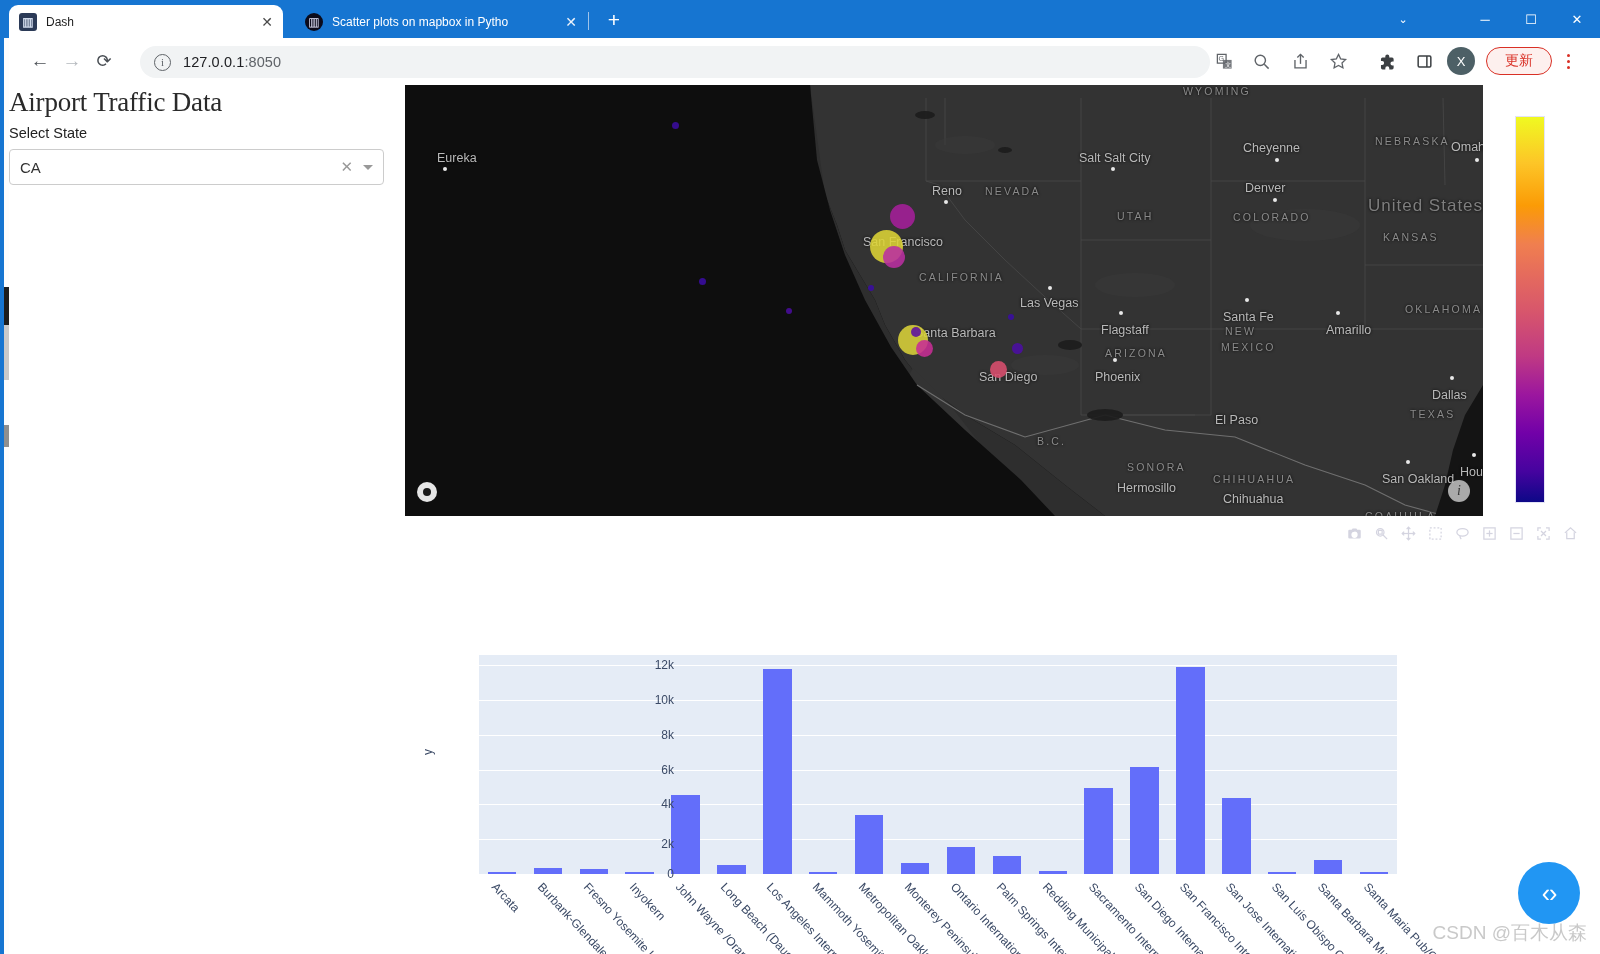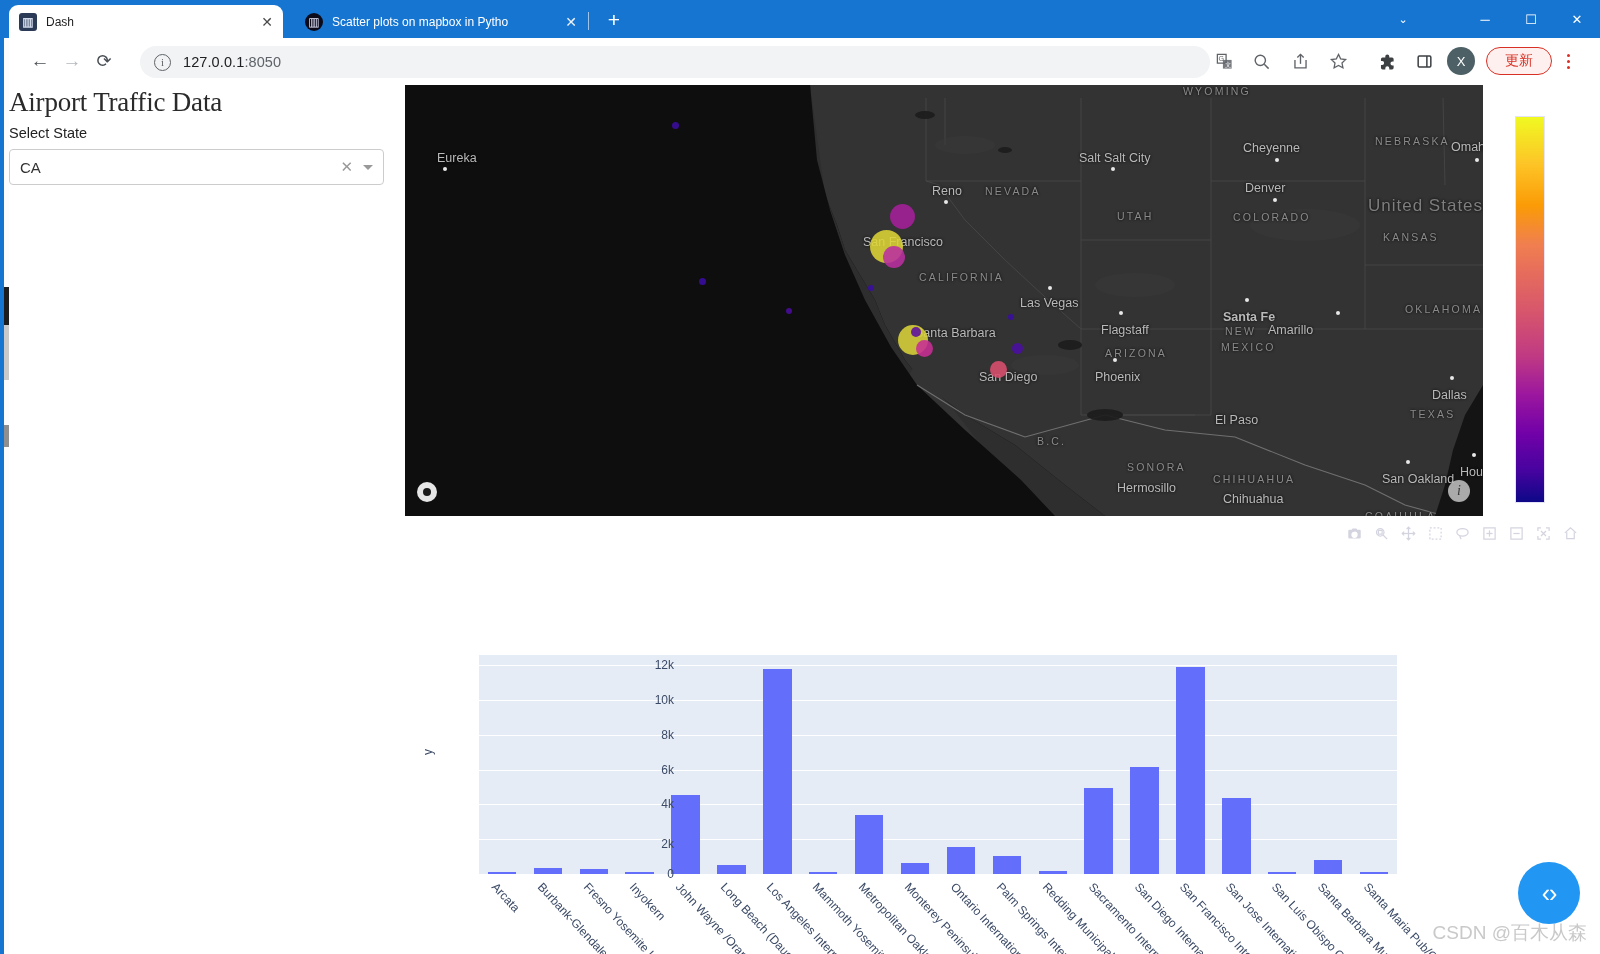--- a/index.html
+++ b/index.html
@@ -412,23 +412,23 @@
           <div class="map-dot" style="left: 868px; top: 113px;"></div>
           <div class="map-label" style="left: 1046px; top: 55px;">Omaha</div>
           <div class="map-dot" style="left: 1070px; top: 73px;"></div>
           <div class="map-label" style="left: 458px; top: 150px;">San Francisco</div>
           <div class="map-label" style="left: 615px; top: 211px;">Las Vegas</div>
           <div class="map-dot" style="left: 643px; top: 201px;"></div>
           <div class="map-label" style="left: 510px; top: 241px; text-align: right;">Santa Barbara</div>
           <div class="map-label" style="left: 574px; top: 285px;">San Diego</div>
           <div class="map-label" style="left: 696px; top: 238px;">Flagstaff</div>
           <div class="map-dot" style="left: 714px; top: 226px;"></div>
-          <div class="map-label" style="left: 818px; top: 225px; font-weight: bold;">Santa Fe</div>
+          <div class="map-label" style="left: 818px; top: 225px;">Santa Fe</div>
           <div class="map-dot" style="left: 840px; top: 213px;"></div>
-          <div class="map-label" style="left: 863px; top: 238px; text-align: right;">Amarillo</div>
+          <div class="map-label" style="left: 921px; top: 238px; text-align: right;">Amarillo</div>
           <div class="map-dot" style="left: 931px; top: 226px;"></div>
           <div class="map-label" style="left: 690px; top: 285px;">Phoenix</div>
           <div class="map-dot" style="left: 708px; top: 273px;"></div>
           <div class="map-label" style="left: 712px; top: 396px;">Hermosillo</div>
           <div class="map-label" style="left: 818px; top: 407px;">Chihuahua</div>
           <div class="map-label" style="left: 1027px; top: 303px;">Dallas</div>
           <div class="map-dot" style="left: 1045px; top: 291px;"></div>
           <div class="map-label" style="left: 977px; top: 387px;">San Oakland</div>
           <div class="map-dot" style="left: 1001px; top: 375px;"></div>
           <div class="map-label" style="left: 1055px; top: 380px;">Hous</div>

